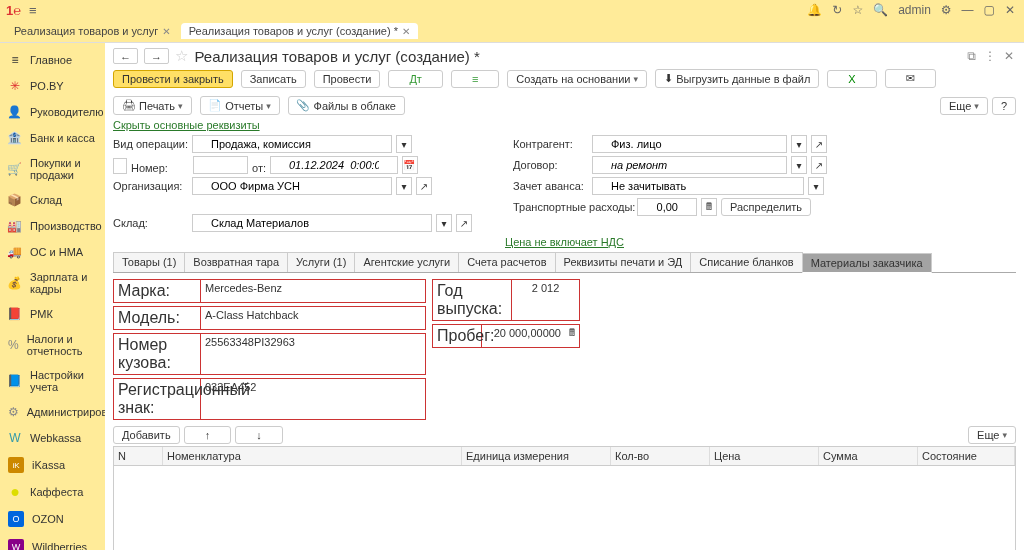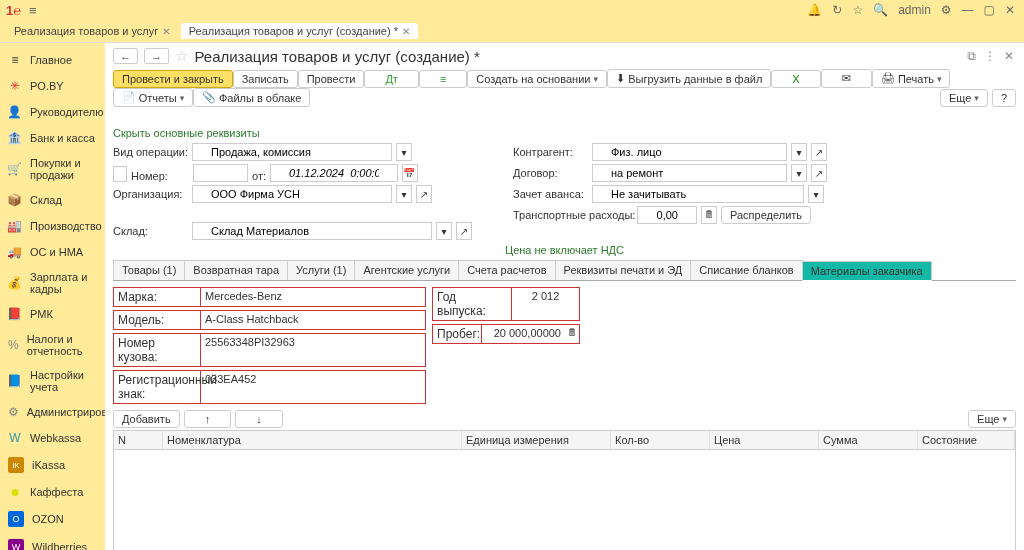--- a/index.html
+++ b/index.html
@@ -15,37 +15,37 @@
 .tab-close{color:#888;font-size:10px}
 .main{display:flex;height:508px}
 .sidebar{width:105px;background:#ffeb99;padding-top:4px;overflow:hidden}
 .side-item{display:flex;align-items:center;padding:6px 8px;gap:8px;cursor:pointer;color:#333}
 .side-icon{width:14px;height:14px;display:inline-flex;align-items:center;justify-content:center;font-size:12px}
 .content{flex:1;padding:4px 8px;overflow:hidden;position:relative}
 .header-row{display:flex;align-items:center;gap:6px;margin-bottom:4px}
 .nav-btn{border:1px solid #ccc;background:#fff;padding:1px 6px;border-radius:2px;font-size:11px;cursor:pointer}
 .star{color:#ccc;font-size:15px}
 .page-title{font-size:15px;color:#333}
-.toolbar{display:flex;align-items:center;gap:0;margin-bottom:20px;flex-wrap:wrap}
+.toolbar{display:flex;align-items:center;gap:8px;margin-bottom:4px;flex-wrap:wrap}
 .btn{border:1px solid #ccc;background:#fff;padding:2px 8px;border-radius:3px;font-size:11px;cursor:pointer;display:inline-flex;align-items:center;gap:3px}
 .btn.primary{background:#ffe066;border-color:#d4a600}
 .btn.icon-only{padding:2px 20px}
 .dd::after{content:" ▾";color:#666;font-size:9px}
-.link{color:#2a7a2a;cursor:pointer;font-size:11px}
+.link{color:#2a7a2a;text-decoration:underline;cursor:pointer;font-size:11px}
 .lbl{font-size:11px;color:#333;white-space:nowrap}
 input.fld,select.fld{border:1px solid #ccc;padding:1px 18px;font-size:11px;width:100%;box-sizing:border-box;height:18px}
 .help{border:1px solid #ccc;width:14px;height:16px;display:inline-flex;align-items:center;justify-content:center;font-size:10px;cursor:pointer}
 .center-link{text-align:center;margin:4px 0}
 .tabs{display:flex;border-bottom:1px solid #aaa;margin-top:4px}
 .doc-tab{padding:3px 8px;border:1px solid #ccc;border-bottom:none;background:#f5f5f5;font-size:11px;cursor:pointer;margin-right:-1px}
-.doc-tab.active{background:#14b8a6;border-bottom:1px solid #fff;position:relative;top:1px}
+.doc-tab.active{background:#a3a3a3;border-bottom:1px solid #fff;position:relative;top:1px}
 .red-fields{margin-top:6px;display:flex;gap:6px}
 .red-col{display:flex;flex-direction:column;gap:3px}
 .red-row{display:flex;border:1px solid #c33}
-.red-lbl{width:78px;padding:2px 4px;border-right:1px solid #c33;font-size:12px}
+.red-lbl{width:78px;padding:2px 4px;border-right:1px solid #c33;font-size:16px}
 .red-val{padding:2px 4px;font-size:11px;flex:1}
 .red-row.wide .red-val{width:216px}
 .table-toolbar{display:flex;gap:4px;margin-top:6px;align-items:center}
 .grid{border:1px solid #ccc;margin-top:2px;height:155px;display:flex;flex-direction:column}
 .grid-head{display:flex;background:#f5f5f5;border-bottom:1px solid #ccc}
 .grid-head .gh{padding:3px 4px;font-size:11px;border-right:1px solid #ddd}
 .grid-body{flex:1;background:#fff}
 .grid-foot{border-top:1px solid #ccc;padding:3px 6px;font-size:11px;color:#666}
 .totals{display:flex;justify-content:flex-end;gap:6px;align-items:center;margin-top:6px;font-size:11px}
 .totals input{width:70px;text-align:right;border:1px solid #ccc;padding:1px 3px;font-size:11px;height:16px}
@@ -224,21 +224,21 @@
       </div>
       <div style="flex:1">
         <div style="display:flex;align-items:center;gap:4px;margin-bottom:3px">
           <span class="lbl" style="width:75px">Контрагент:</span>
           <input class="fld" style="width: 195px;" value="Физ. лицо">
             <span class="help">▾</span>
             <span class="help">↗</span>
         </div>
         <div style="display:flex;align-items:center;gap:4px;margin-bottom:3px">
           <span class="lbl" style="width:75px">Договор:</span>
-          <input class="fld" style="width: 195px;" value="на ремонт">
+          <input class="fld" style="width: 195px; font-style: italic;" value="на ремонт">
             <span class="help">▾</span>
             <span class="help">↗</span>
         </div>
         <div style="display:flex;align-items:center;gap:4px;margin-bottom:3px">
           <span class="lbl" style="width:75px">Зачет аванса:</span>
           <input class="fld" style="width: 212px;" value="Не зачитывать">
             <span class="help">▾</span>
         </div>
         <div style="display:flex;align-items:center;gap:4px">
           <span class="lbl" style="width:120px">Транспортные расходы:</span>

